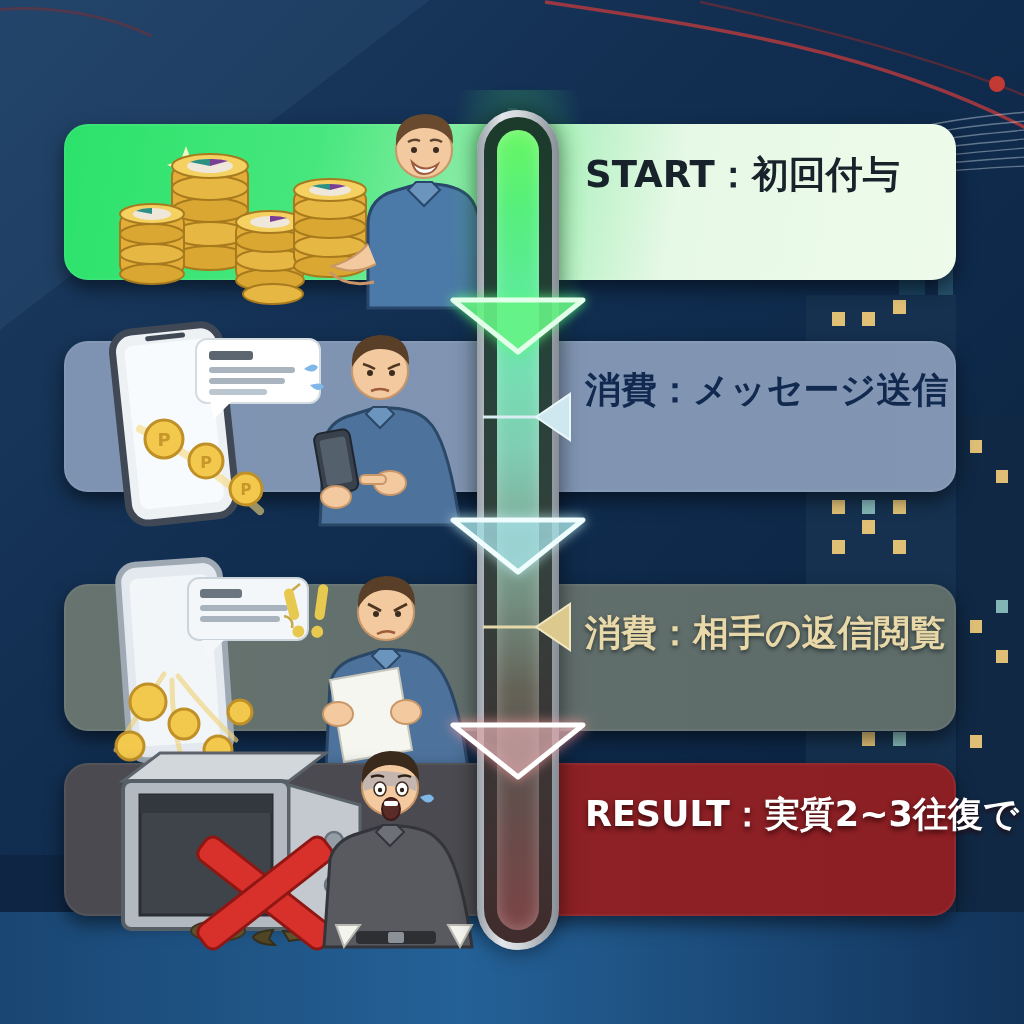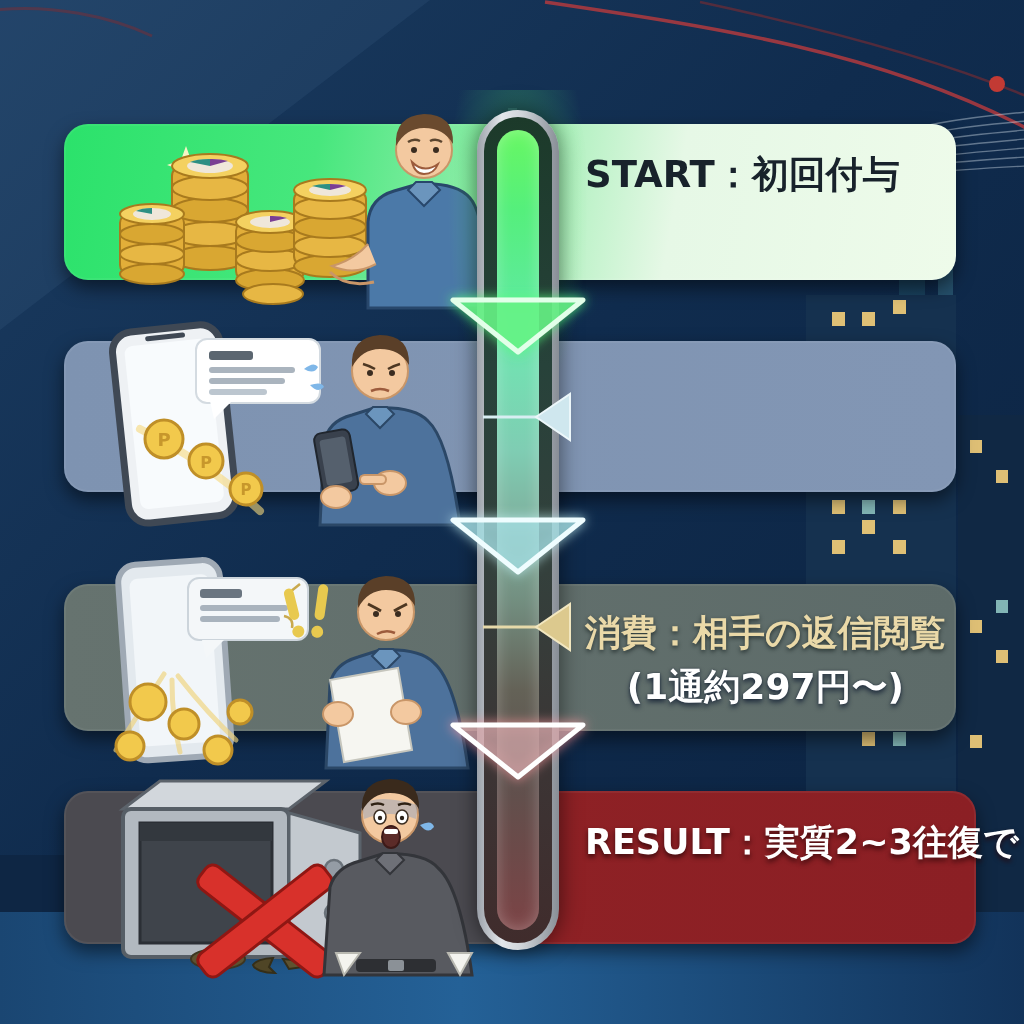--- a/index.html
+++ b/index.html
@@ -24,22 +24,22 @@
   .panel{
     position:absolute;left:64px;width:892px;border-radius:24px;z-index:1;
     box-shadow:0 8px 18px rgba(0,0,0,.5), inset 0 0 0 2px rgba(255,255,255,.05);
   }
   .p1{top:124px;height:156px;
       background:linear-gradient(100deg,#2be26b 0%,#47e77d 28%,#a6efb8 52%,#e6f8e6 68%,#eefbea 100%);}
   .p2{top:341px;height:151px;
       background:linear-gradient(90deg,#7e93b1 0%,#8296b4 100%);}
   .p3{top:584px;height:147px;
       background:linear-gradient(90deg,#66736f 0%,#5d6b69 100%);}
-  .p4{top:791px;height:153px;
-      background:linear-gradient(90deg,#4b4a50 0%,#4b4a50 50%,#8e2125 50.6%,#8b1f24 100%);padding-left:20px;}
+  .p4{top:763px;height:153px;
+      background:linear-gradient(90deg,#4b4a50 0%,#4b4a50 50%,#8e2125 50.6%,#8b1f24 100%);}
 
   .illus{position:absolute;left:4px;top:-30px;width:480px;height:214px;overflow:visible;}
 
   .step-text{position:absolute;left:521px;font-weight:800;line-height:54px;white-space:nowrap;text-align:center;}
   .p1 .step-text{top:24px;font-size:37px;color:#18222b;}
   .p2 .step-text{top:22px;font-size:36px;}
   .p3 .step-text{top:22px;font-size:36px;}
   .p4 .step-text{top:24px;font-size:35px;color:#ffffff;
                  text-shadow:0 3px 5px rgba(40,5,8,.8);}
   .p2 .l1{color:#11294e;}
@@ -261,20 +261,21 @@
           <rect x="250" y="120" width="36" height="62" rx="7" fill="#39414d" stroke="#20262e" stroke-width="2"></rect>
           <rect x="255" y="127" width="26" height="46" rx="3" fill="#55606d"></rect>
         </g>
         <ellipse cx="268" cy="186" rx="15" ry="11" fill="#f3c9a0" stroke="#c99668" stroke-width="2"></ellipse>
         <path d="M318,168 q-12,4 -26,-2 M318,168 q8,4 6,10" stroke="#c99668" stroke-width="3" fill="none"></path>
         <ellipse cx="322" cy="172" rx="16" ry="12" fill="#f3c9a0" stroke="#c99668" stroke-width="2"></ellipse>
         <rect x="292" y="164" width="26" height="9" rx="4.5" fill="#f3c9a0" stroke="#c99668" stroke-width="2"></rect>
       </g>
     </svg>
     <div class="step-text">
+      <div class="l1">消費：メッセージ送信</div>
     </div>
   </section>
 
   <section class="panel p3">
     <svg class="illus" viewBox="0 0 480 214">
       <g transform="rotate(-4 110 110)">
         <rect x="56" y="8" width="102" height="196" rx="18" fill="#e3e9ee" stroke="#9fa9b4" stroke-width="6"></rect>
         <rect x="67" y="22" width="80" height="168" rx="8" fill="#f2f6f9"></rect>
       </g>
       <g>
@@ -317,21 +318,20 @@
         <path d="M300,50 q8,4 13,7" stroke="#4d3722" stroke-width="3" fill="none"></path>
         <path d="M339,50 q-8,4 -13,7" stroke="#4d3722" stroke-width="3" fill="none"></path>
         <path d="M309,80 q9,-5 18,-1" stroke="#9c5b3c" stroke-width="2.5" fill="none"></path>
         <polygon points="262,126 330,114 344,196 276,208" fill="#f6f6f1" stroke="#c6c6bd" stroke-width="2"></polygon>
         <ellipse cx="270" cy="160" rx="15" ry="12" fill="#f3c9a0" stroke="#c99668" stroke-width="2"></ellipse>
         <ellipse cx="338" cy="158" rx="15" ry="12" fill="#f3c9a0" stroke="#c99668" stroke-width="2"></ellipse>
       </g>
     </svg>
     <div class="step-text">
       <div class="l1">消費：相手の返信閲覧</div>
-      <div class="l2">(1通約297円〜)</div>
     </div>
   </section>
 
   <section class="panel p4">
     <svg class="illus" viewBox="0 0 480 214">
       <g>
         <polygon points="55,48 92,20 258,20 221,48" fill="#d2d7dc" stroke="#5c636b" stroke-width="3"></polygon>
         <rect x="55" y="48" width="166" height="148" rx="8" fill="#b2b9c0" stroke="#565e66" stroke-width="4"></rect>
         <rect x="72" y="62" width="132" height="120" fill="#3f444b" stroke="#2b2f35" stroke-width="3"></rect>
         <rect x="72" y="62" width="132" height="18" fill="#33383e"></rect>

